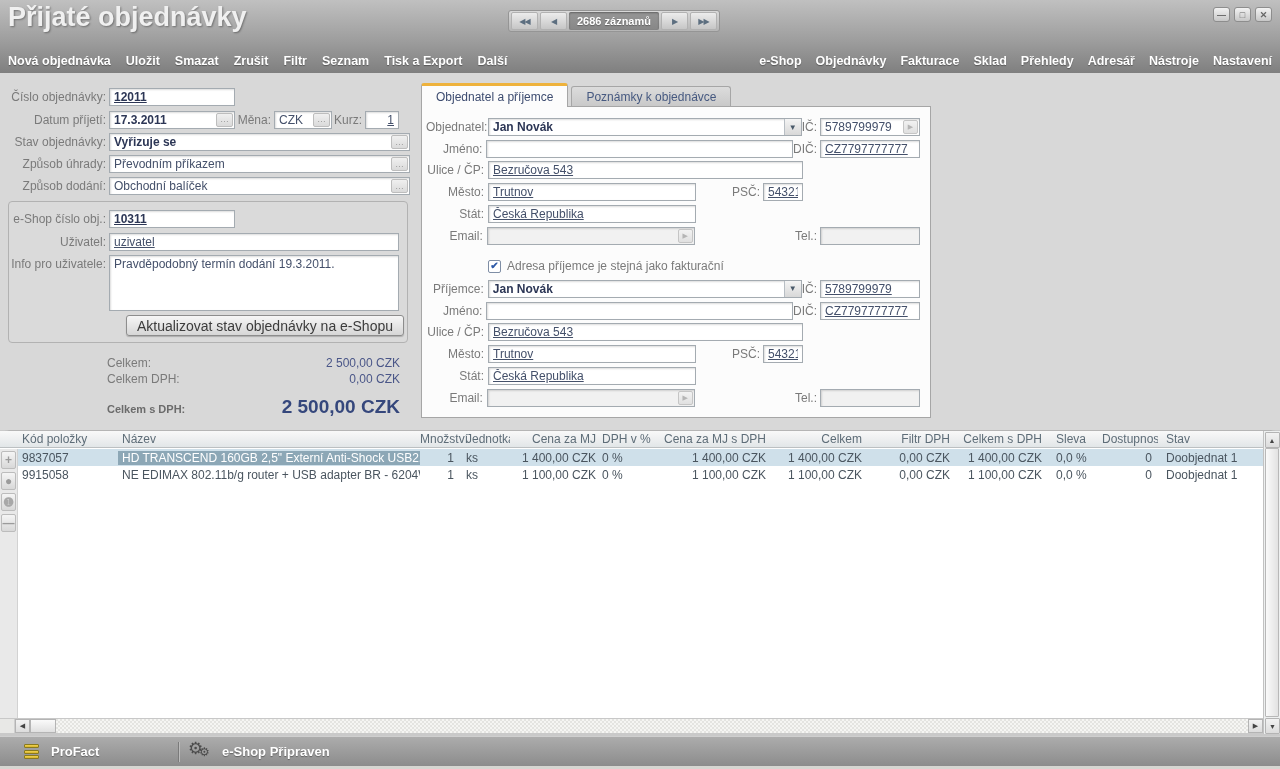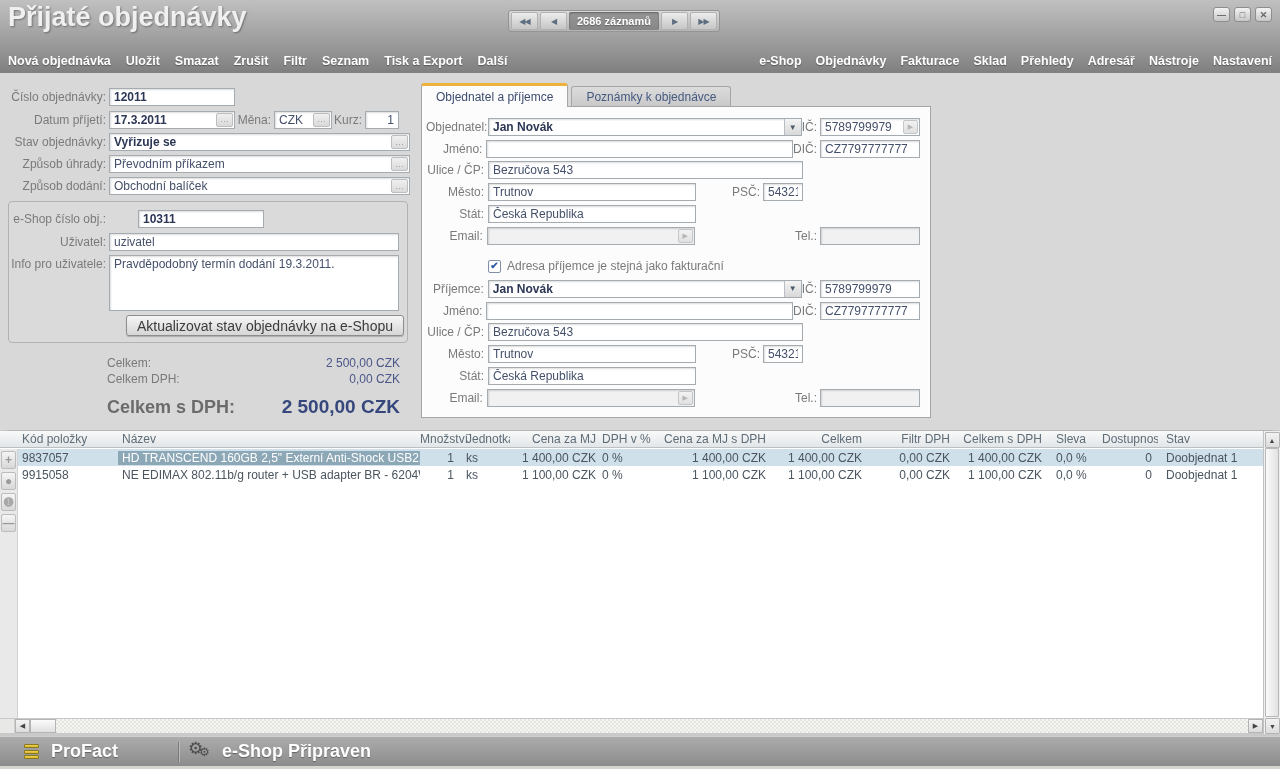--- a/index.html
+++ b/index.html
@@ -60,21 +60,21 @@
     position:absolute; left:0; top:73px; width:1280px; height:357px;
     background:#d8d8d8;
   }
   .lbl { font-size:12px; color:#7a7a7a; white-space:nowrap; }
   .inp {
     height:18px; background:#fff; border:1px solid #a4abb1;
     box-shadow:inset 1px 1px 2px rgba(0,0,0,.14);
     font-family:"Liberation Sans",sans-serif; font-size:12px; color:#44506a;
     padding:0 4px; outline:none;
   }
-  input.inp { width:100%; }
+  input.inp { width:100%;text-decoration:underline; }
   .inp.bold { font-weight:bold; color:#2c3655; }
   .inp.rt { text-align:right; }
   .wrap {
     display:flex; align-items:center; height:18px; background:#fff;
     border:1px solid #a4abb1; box-shadow:inset 1px 1px 2px rgba(0,0,0,.14);
   }
   .wrap input {
     flex:1; min-width:0; border:none; background:transparent; outline:none; height:16px;
     font-family:"Liberation Sans",sans-serif; font-size:12px; color:#44506a; padding:0 4px;
   }
@@ -119,21 +119,21 @@
     height:21px; padding:0 10px; border:1px solid #8d8d8d; border-radius:3px;
     background:linear-gradient(#f6f6f6,#d6d6d6);
     font-family:"Liberation Sans",sans-serif; font-size:14px; color:#3c3c3c;
     box-shadow:0 1px 1px rgba(0,0,0,.2);
   }
 
   .totals { position:absolute; left:8px; top:283px; width:392px; }
   .tot-row { display:flex; align-items:baseline; padding-left:99px; margin-bottom:2px; }
   .tot-val { margin-left:auto; font-size:12px; color:#4a5688; }
   .tot-big { margin-top:10px; }
-  .tot-big .lbl { font-weight:bold; color:#6b6b6b; font-size:18px; }
+  .tot-big .lbl { font-weight:bold; color:#6b6b6b; font-size:11px; }
   .tot-big .tot-val { font-size:19px; font-weight:bold; color:#35477c; }
 
   
   .right-col { position:absolute; left:421px; top:10px; width:510px; }
   .tabs { display:flex; align-items:flex-end; height:24px; }
   .tab {
     padding:0 14px; font-size:12px; color:#3d4c70; white-space:nowrap;
     border:1px solid #a6a6a6; border-bottom:none; border-radius:3px 3px 0 0;
     display:flex; align-items:center;
   }
@@ -218,21 +218,21 @@
   .hthumb { width:26px; background:linear-gradient(#fafafa,#e0e0e0); border:1px solid #b4b4b4; }
   .htrack { flex:1; }
 
   
   .statusbar {
     position:absolute; left:0; top:736px; width:1280px; height:30px;
     background:linear-gradient(#acacac,#8c8c8c); border-top:1px solid #cfcfcf;
     display:flex; align-items:center;
   }
   .sb-text {
-    color:#fff; font-size:18px; font-weight:bold;
+    color:#fff; font-size:13px; font-weight:bold;
     text-shadow:0 1px 1px rgba(0,0,0,.35); white-space:nowrap;
   }
   .sb-left { width:178px; display:flex; align-items:center; padding-left:24px; }
   .sb-sep { width:2px; height:20px; border-left:1px solid #7a7a7a; border-right:1px solid #bcbcbc; }
   .sb-right { display:flex; align-items:center; padding-left:8px; }
   .profact-icon { width:15px; height:15px; margin-right:12px; display:flex; flex-direction:column; justify-content:space-between; }
   .profact-icon span { display:block; height:4px; background:linear-gradient(#f0d453,#d9b42a); border:1px solid #8a7a1e; border-radius:1px; }
   .gears { position:relative; width:26px; height:22px; margin-right:8px; color:#4c4c4c; }
   .gears .g1 { position:absolute; left:0; top:-3px; font-size:17px; }
   .gears .g2 { position:absolute; left:11px; top:4px; font-size:12px; }
@@ -344,21 +344,21 @@
         <div class="wrap w301">
           <input readonly="" value="Obchodní balíček" style="">
           <span class="dots-btn">
               <span>…</span>
             </span>
         </div>
       </div>
     </div>
 
     <div class="eshop-box">
-      <div class="eb-row" style="align-items:center;gap:29px;">
+      <div class="eb-row" style="align-items:center;">
         <span class="lbl eb-label" style="padding-top:0;">e-Shop číslo obj.:</span>
         <div class="w126"><input class="inp bold" readonly="" value="10311" style=""></div>
       </div>
       <div class="eb-row" style="align-items:center;">
         <span class="lbl eb-label" style="padding-top:0;">Uživatel:</span>
         <div class="w290"><input class="inp" readonly="" value="uzivatel" style=""></div>
       </div>
       <div class="eb-row">
         <span class="lbl eb-label">Info pro uživatele:</span>
         <textarea class="eb-info" readonly="" style="">Pravděpodobný termín dodání 19.3.2011.</textarea>

